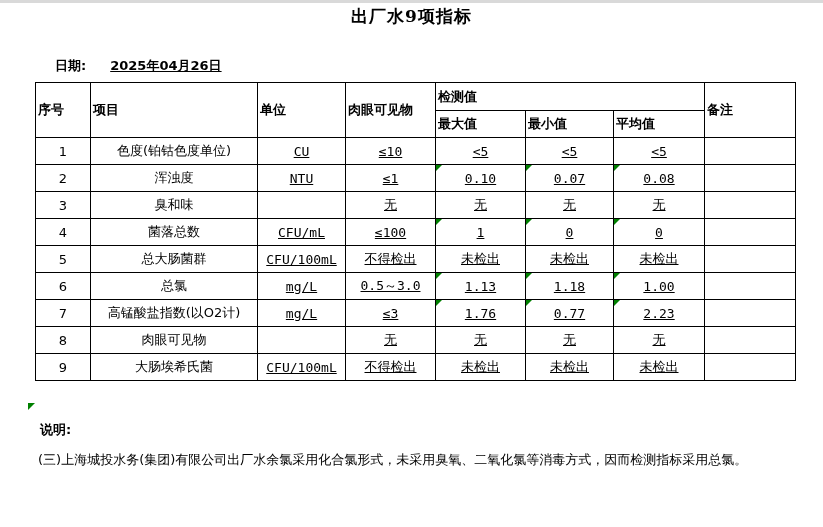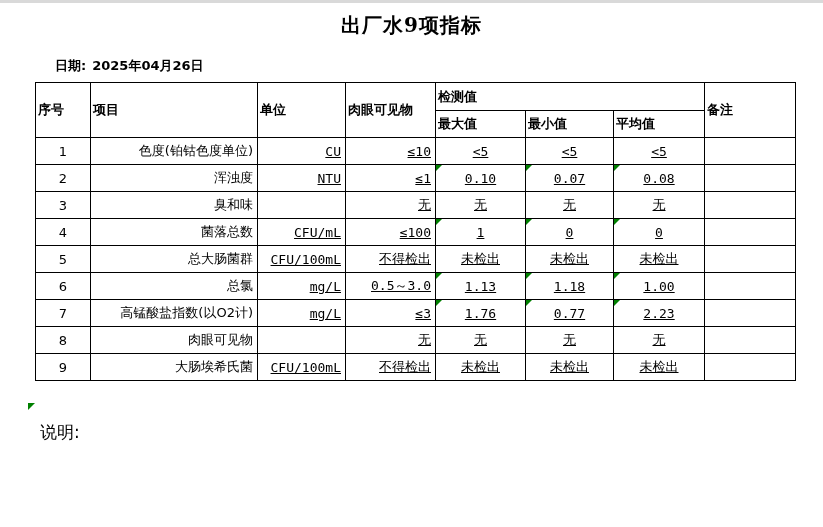--- a/index.html
+++ b/index.html
@@ -7,30 +7,30 @@
     width:823px;height:527px;position:relative;overflow:hidden;
     background:#ffffff;
     font-family:"DejaVu Sans","Liberation Sans",sans-serif;
     color:#000;
   }
   .top-strip{
     position:absolute;left:0;top:0;width:823px;height:3px;
     background:#d9d9d9;
   }
   .page-title{
-    position:absolute;left:0;top:12px;width:100%;
-    text-align:center;font-size:20px;font-weight:bold;
+    position:absolute;left:0;top:5px;width:100%;
+    text-align:center;font-size:17px;font-weight:bold;
     font-family:"DejaVu Serif","Liberation Serif",serif;
     letter-spacing:1px;
   }
   .date-line{
     position:absolute;left:55px;top:57px;
     font-size:13px;font-weight:bold;white-space:nowrap;
   }
-  .date-line .date-value{margin-left:6px;font-weight:bold;}
+  .date-line .date-value{margin-left:24px;font-weight:bold;text-decoration:underline;}
   table.indicators{
     position:absolute;left:35px;top:82px;
     border-collapse:collapse;table-layout:fixed;
     width:760px;
   }
   table.indicators th, table.indicators td{
     border:1px solid #000;
     padding:0 4px;
     font-size:13px;
     overflow:hidden;white-space:nowrap;
@@ -38,35 +38,35 @@
     position:relative;
     background:#fff;
   }
   table.indicators th{
     font-weight:bold;text-align:left;padding:0 2px;
   }
   tr.hdr-top{height:28px;}
   tr.hdr-sub{height:27px;}
   tbody tr{height:27px;}
   td.c-center{text-align:center;}
-  td.c-left{text-align:right;margin-left:17px;}
+  td.c-left{text-align:center;margin-left:17px;}
   .mono{font-family:"DejaVu Sans Mono","Liberation Mono",monospace;font-size:12.5px;text-decoration:underline;}
   td.gm::before{
     content:"";position:absolute;left:0;top:0;width:0;height:0;
     border-top:6px solid var(--gm,#008000);
     border-right:6px solid transparent;
   }
   .lone-marker{
     position:absolute;left:28px;top:403px;width:0;height:0;
     border-top:7px solid #008000;
     border-right:7px solid transparent;
   }
   .notes-label{
     position:absolute;left:40px;top:421px;
-    font-size:17px;font-weight:normal;text-align:center;
+    font-size:13px;font-weight:bold;text-align:center;
   }
   .notes{
     position:absolute;left:38px;top:451px;width:770px;
     font-size:13px;line-height:17px;
   }
   .note-line{white-space:nowrap;}
 </style>
 </head>
 <body>
 
@@ -196,13 +196,14 @@
         <td class="c-center"></td>
       </tr>
     </tbody>
 </table>
 
 <div class="lone-marker"></div>
 
 <div class="notes-label">说明:</div>
 
 <div class="notes">
+  <div class="note-line">(三)上海城投水务(集团)有限公司出厂水余氯采用化合氯形式，未采用臭氧、二氧化氯等消毒方式，因而检测指标采用总氯。</div>
 </div>
 
 </body></html>

